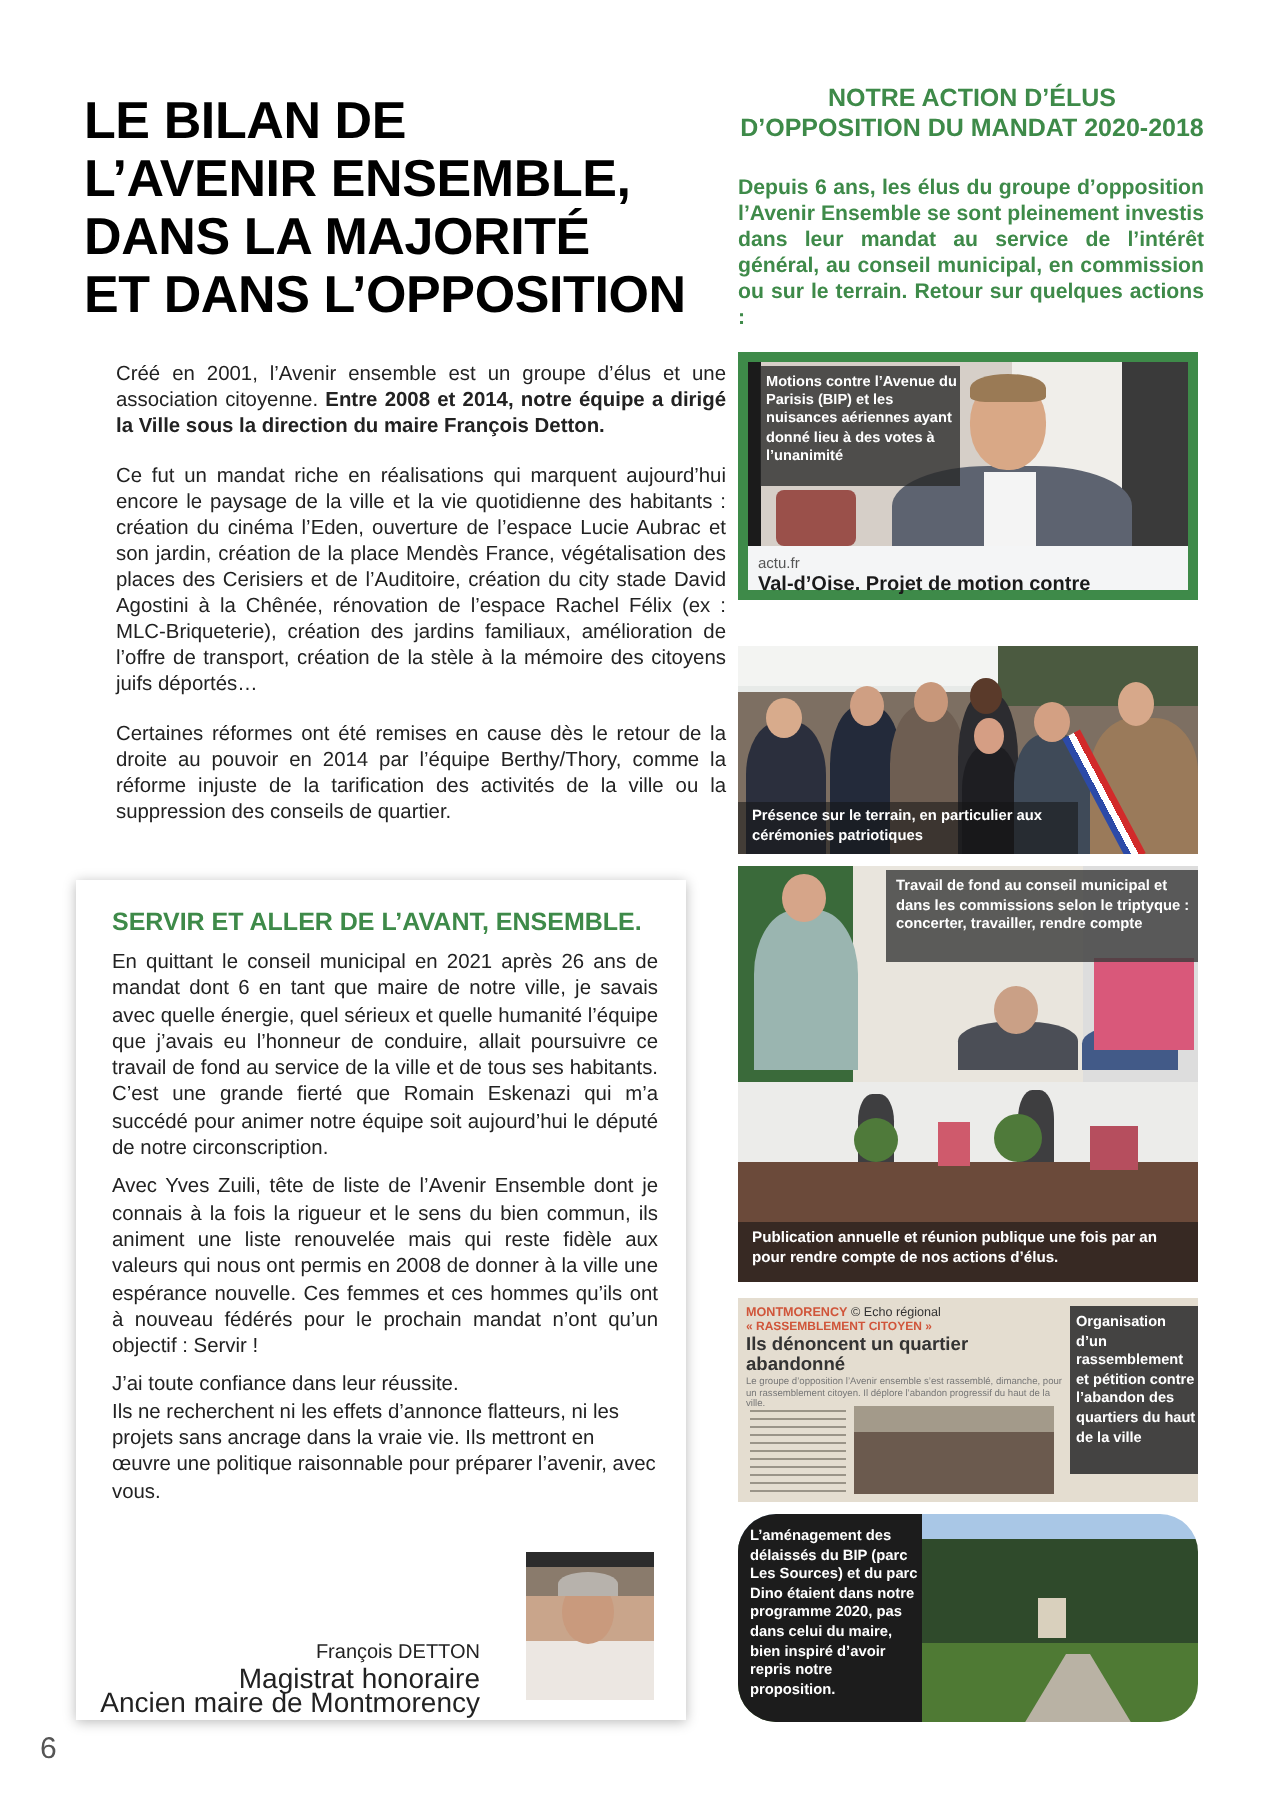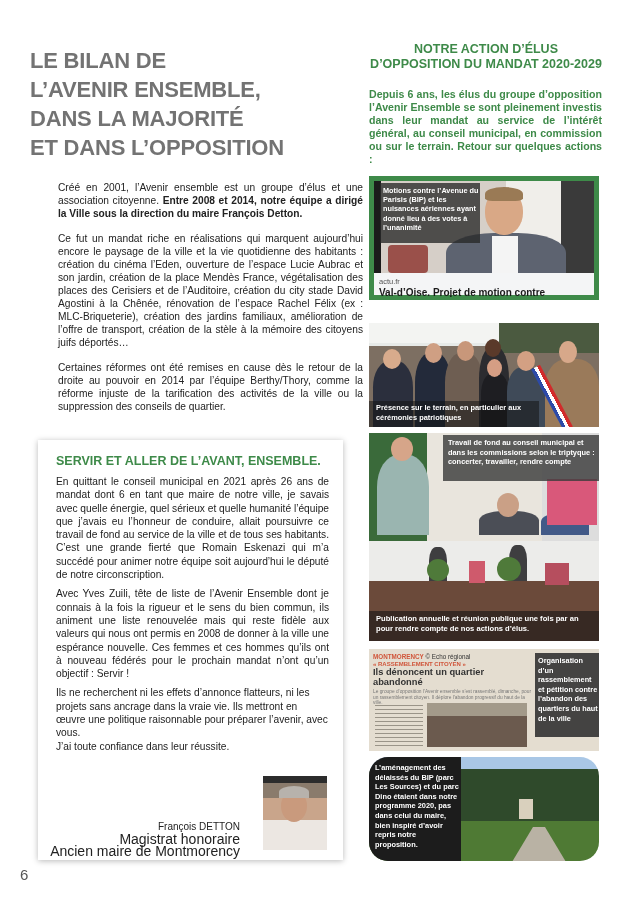--- a/index.html
+++ b/index.html
@@ -1,22 +1,22 @@
 <!DOCTYPE html>
 <html><head>
 <meta charset="utf-8">
 <style>
   * { box-sizing: border-box; margin: 0; padding: 0; }
   html, body { width: 634px; height: 901px; background: #ffffff; overflow: hidden; }
   body { position: relative; font-family: "DejaVu Sans", sans-serif; color: #2a2a2a; }
 
   .main-title {
-    position: absolute; left: 30px; top: 46px; width: 320px;
+    position: absolute; left: 42px; top: 46px; width: 320px;
     font-family: "Liberation Sans", sans-serif; font-weight: 700;
-    font-size: 22px; line-height: 29px; color: #737373; letter-spacing: -0.2px;
+    font-size: 26px; line-height: 29px; color: #000000; letter-spacing: -0.2px;
   }
   .main-title div { white-space: nowrap; }
 
   .intro { position: absolute; left: 38px; top: 181px; width: 305px;
     font-family: "Liberation Sans", sans-serif; font-size: 10.2px; line-height: 13px; color: #222; margin-left: 20px; }
   .intro p { text-align: justify; margin-bottom: 12px; }
   .intro b { font-weight: 700; }
 
   .quote-box {
     position: absolute; left: 38px; top: 440px; width: 305px; height: 420px;
@@ -126,37 +126,37 @@
   <p><span>Créé en 2001, l’Avenir ensemble est un groupe d’élus et une association citoyenne. </span><b>Entre 2008 et 2014, notre équipe a dirigé la Ville sous la direction du maire François Detton.</b></p>
   <p>Ce fut un mandat riche en réalisations qui marquent aujourd’hui encore le paysage de la ville et la vie quotidienne des habitants : création du cinéma l’Eden, ouverture de l’espace Lucie Aubrac et son jardin, création de la place Mendès France, végétalisation des places des Cerisiers et de l’Auditoire, création du city stade David Agostini à la Chênée, rénovation de l’espace Rachel Félix (ex : MLC-Briqueterie), création des jardins familiaux, amélioration de l’offre de transport, création de la stèle à la mémoire des citoyens juifs déportés…</p>
   <p>Certaines réformes ont été remises en cause dès le retour de la droite au pouvoir en 2014 par l’équipe Berthy/Thory, comme la réforme injuste de la tarification des activités de la ville ou la suppression des conseils de quartier.</p>
 </section>
 
 <section class="quote-box">
   <h2 class="quote-title">SERVIR ET ALLER DE L’AVANT, ENSEMBLE.</h2>
   <div class="quote-body">
     <p>En quittant le conseil municipal en 2021 après 26 ans de mandat dont 6 en tant que maire de notre ville, je savais avec quelle énergie, quel sérieux et quelle humanité l’équipe que j’avais eu l’honneur de conduire, allait poursuivre ce travail de fond au service de la ville et de tous ses habitants. C’est une grande fierté que Romain Eskenazi qui m’a succédé pour animer notre équipe soit aujourd’hui le député de notre circonscription.</p>
     <p>Avec Yves Zuili, tête de liste de l’Avenir Ensemble dont je connais à la fois la rigueur et le sens du bien commun, ils animent une liste renouvelée mais qui reste fidèle aux valeurs qui nous ont permis en 2008 de donner à la ville une espérance nouvelle. Ces femmes et ces hommes qu’ils ont à nouveau fédérés pour le prochain mandat n’ont qu’un objectif : Servir !</p>
+    <p class="tight">J’ai toute confiance dans leur réussite.</p>
     <p class="tight">Ils ne recherchent ni les effets d’annonce flatteurs, ni les projets sans ancrage dans la vraie vie. Ils mettront en œuvre une politique raisonnable pour préparer l’avenir, avec vous.</p>
-    <p class="tight">J’ai toute confiance dans leur réussite.</p>
   </div>
   <div class="signature">
     <div class="sig-name">François DETTON</div>
     <div class="sig-role">Magistrat honoraire</div>
     <div class="sig-role">Ancien maire de Montmorency</div>
   </div>
   <div class="portrait">
     <div class="face"></div>
     <div class="hair"></div>
   </div>
 </section>
 
 <div class="page-number">6</div>
 
-<h2 class="right-title">NOTRE ACTION D’ÉLUS D’OPPOSITION DU MANDAT 2020-2029</h2>
+<h2 class="right-title">NOTRE ACTION D’ÉLUS D’OPPOSITION DU MANDAT 2020-2018</h2>
 <p class="right-intro">Depuis 6 ans, les élus du groupe d’opposition l’Avenir Ensemble se sont pleinement investis dans leur mandat au service de l’intérêt général, au conseil municipal, en commission ou sur le terrain. Retour sur quelques actions :</p>
 
 <article class="card card1">
   <div class="img">
     <div class="chairs"></div>
     <div class="man-suit"></div>
     <div class="man-shirt"></div>
     <div class="man-head"></div>
     <div class="man-hair"></div>
     <div class="caption-bg"></div>

